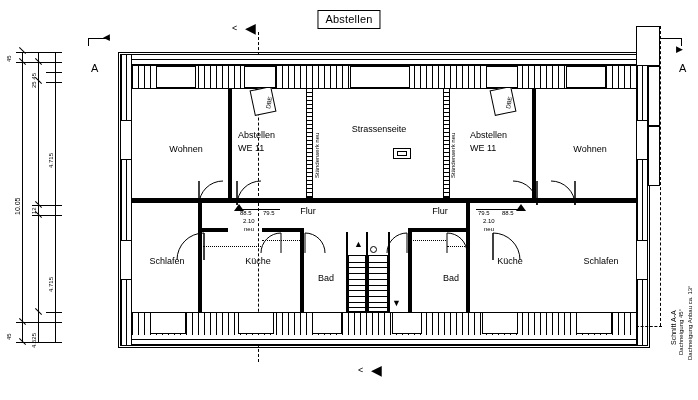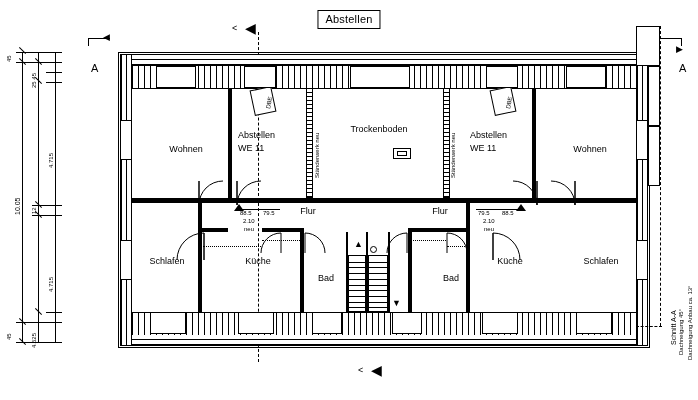--- a/index.html
+++ b/index.html
@@ -229,21 +229,21 @@
 
   <div class="abs roomlabel" style="left:156px; top:144px; width:60px;">Wohnen</div>
   <div class="abs roomlabel" style="left:560px; top:144px; width:60px;">Wohnen</div>
 
   <div class="abs roomlabel" style="left:238px; top:130px; width:62px; text-align:left;">Abstellen</div>
   <div class="abs roomlabel" style="left:238px; top:143px; width:62px; text-align:left;">WE 11</div>
 
   <div class="abs roomlabel" style="left:470px; top:130px; width:62px; text-align:left;">Abstellen</div>
   <div class="abs roomlabel" style="left:470px; top:143px; width:62px; text-align:left;">WE 11</div>
 
-  <div class="abs roomlabel" style="left:324px; top:124px; width:110px;">Trockenboden</div>
+  <div class="abs roomlabel" style="left:324px; top:124px; width:110px;">Strassenseite</div>
   <div class="abs smallsq" style="left:393px; top:148px; width:18px; height:11px;"></div>
   <div class="abs smallsq" style="left:397px; top:151px; width:10px; height:5px;"></div>
 
   <div class="abs roomlabel" style="left:288px; top:206px; width:40px;">Flur</div>
   <div class="abs roomlabel" style="left:420px; top:206px; width:40px;">Flur</div>
 
   <div class="abs roomlabel" style="left:305px; top:273px; width:42px;">Bad</div>
   <div class="abs roomlabel" style="left:430px; top:273px; width:42px;">Bad</div>
 
   <div class="abs roomlabel" style="left:228px; top:256px; width:60px;">Küche</div>

